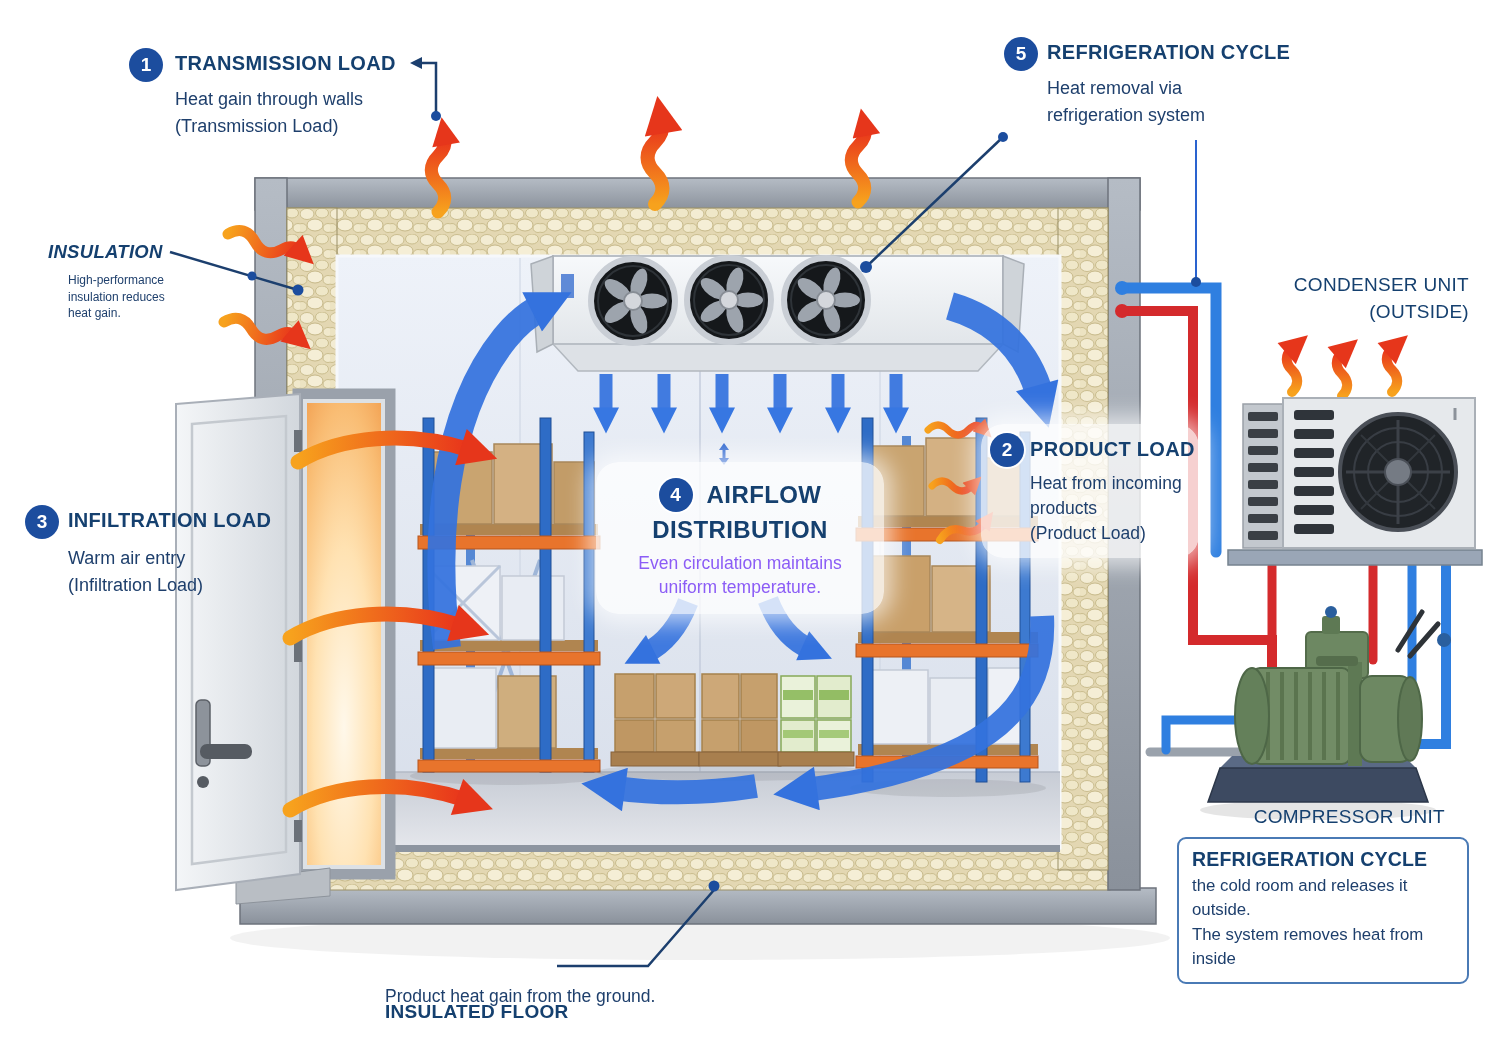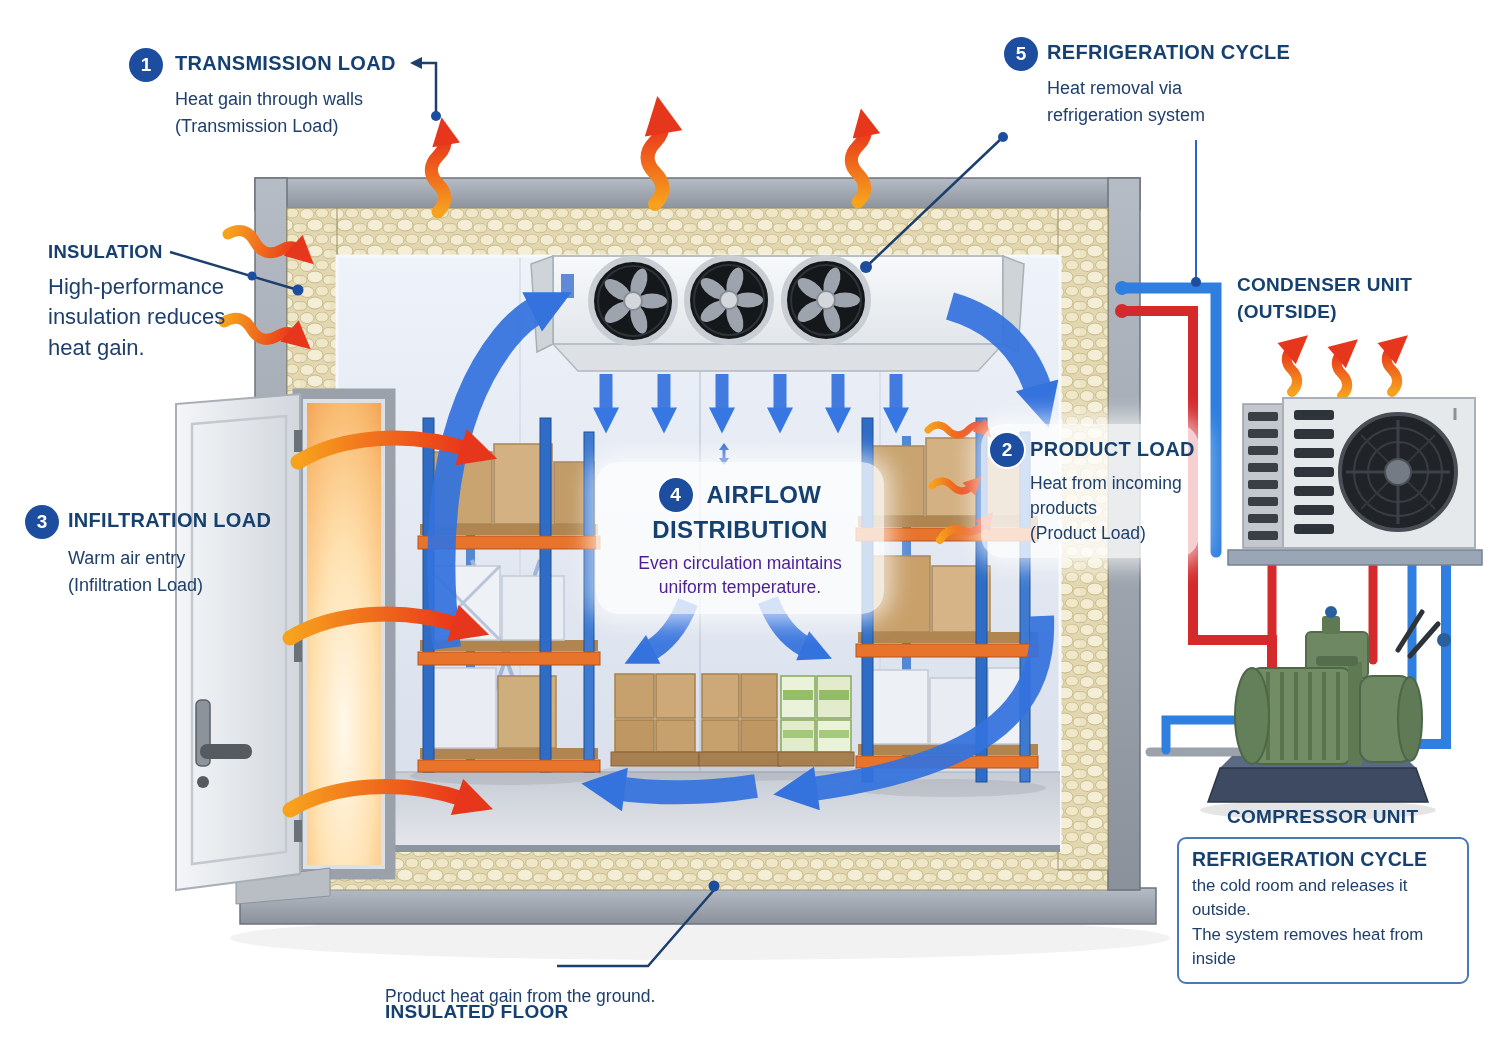--- a/index.html
+++ b/index.html
@@ -6,25 +6,25 @@
   .stage{position:relative;width:1492px;height:1053px;background:#ffffff;overflow:hidden;
          font-family:"Liberation Sans",sans-serif;}
   .stage svg.illu{position:absolute;left:0;top:0;}
   .abs{position:absolute;}
   .badge{width:34px;height:34px;border-radius:50%;background:#1c4d9e;color:#fff;
          font-weight:bold;font-size:19px;display:flex;align-items:center;justify-content:center;
          box-shadow:0 0 0 2px rgba(255,255,255,.9);}
   .co-title{font-weight:bold;font-size:20px;color:#15406f;letter-spacing:.3px;white-space:nowrap;}
   .co-desc{font-size:18px;color:#1e3f6c;line-height:1.5;white-space:nowrap;}
   .small-title{font-weight:bold;font-size:18.5px;color:#15406f;letter-spacing:.3px;}
-  .small-desc{font-size:22px;color:#1e3f6c;line-height:1.38;white-space:nowrap;}
+  .small-desc{font-size:12px;color:#1e3f6c;line-height:1.38;white-space:nowrap;margin-left:20px;}
   .glass{position:absolute;background:rgba(255,255,255,.78);border-radius:22px;
          box-shadow:0 0 22px 8px rgba(255,255,255,.65);}
-  .unit-label{position:absolute;font-weight:bold;font-size:19px;color:#15406f;
-              text-align:left;line-height:1.4;letter-spacing:.3px;}
+  .unit-label{position:absolute;font-weight:normal;font-size:19px;color:#15406f;
+              text-align:right;line-height:1.4;letter-spacing:.3px;}
   .ref-box{position:absolute;left:1177px;top:837px;width:262px;background:#fff;
            border:2px solid #4a7ab5;border-radius:9px;padding:9px 13px 11px 13px;}
   .ref-box .t{font-weight:bold;font-size:19.5px;color:#15406f;letter-spacing:.2px;}
   .ref-box .d{font-size:16.8px;color:#1e3f6c;line-height:1.45;margin-top:3px;}
   .air-title{font-weight:bold;font-size:24px;color:#15406f;letter-spacing:.4px;}
 </style>
 </head>
 <body>
 
 <div class="stage">
@@ -421,41 +421,41 @@
   <div>(Transmission Load)</div>
 </div>
 
 <div class="abs badge" style="left:1004px;top:37px;">5</div>
 <div class="abs co-title" style="left:1047px;top:41px;">REFRIGERATION CYCLE</div>
 <div class="abs co-desc" style="left:1047px;top:75px;">
   <div>Heat removal via</div>
   <div>refrigeration system</div>
 </div>
 
-<div class="abs small-title" style="left:48px;top:241px;">INSULATION</div>
+<div class="abs small-title" style="left:48px;top:241px;font-style:italic;">INSULATION</div>
 <div class="abs small-desc" style="left:48px;top:272px;">
   <div>High-performance</div>
   <div>insulation reduces</div>
   <div>heat gain.</div>
 </div>
 
 <div class="abs badge" style="left:25px;top:505px;">3</div>
 <div class="abs co-title" style="left:68px;top:509px;">INFILTRATION LOAD</div>
 <div class="abs co-desc" style="left:68px;top:545px;">
   <div>Warm air entry</div>
   <div>(Infiltration Load)</div>
 </div>
 
 <div class="glass" style="left:596px;top:462px;width:288px;height:152px;">
   <div style="display:flex;align-items:center;justify-content:center;gap:14px;margin-top:16px;">
     <div class="badge" style="position:static;">4</div>
     <div class="air-title">AIRFLOW</div>
   </div>
   <div class="air-title" style="text-align:center;margin-top:4px;">DISTRIBUTION</div>
-  <div style="text-align:center;margin-top:8px;font-size:17.5px;color:#4c1d95;line-height:1.35;">
+  <div style="text-align:center;margin-top:8px;font-size:17.5px;color:#8b5cf6;line-height:1.35;">
     <div>Even circulation maintains</div>
     <div>uniform temperature.</div>
   </div>
 </div>
 
 <div class="glass" style="left:981px;top:424px;width:218px;height:134px;">
   <div class="badge" style="position:absolute;left:9px;top:9px;">2</div>
   <div class="co-title" style="position:absolute;left:49px;top:14px;">PRODUCT LOAD</div>
   <div style="position:absolute;left:49px;top:47px;font-size:17.5px;color:#1e3f6c;line-height:1.42;white-space:nowrap;">
     <div>Heat from incoming</div>

